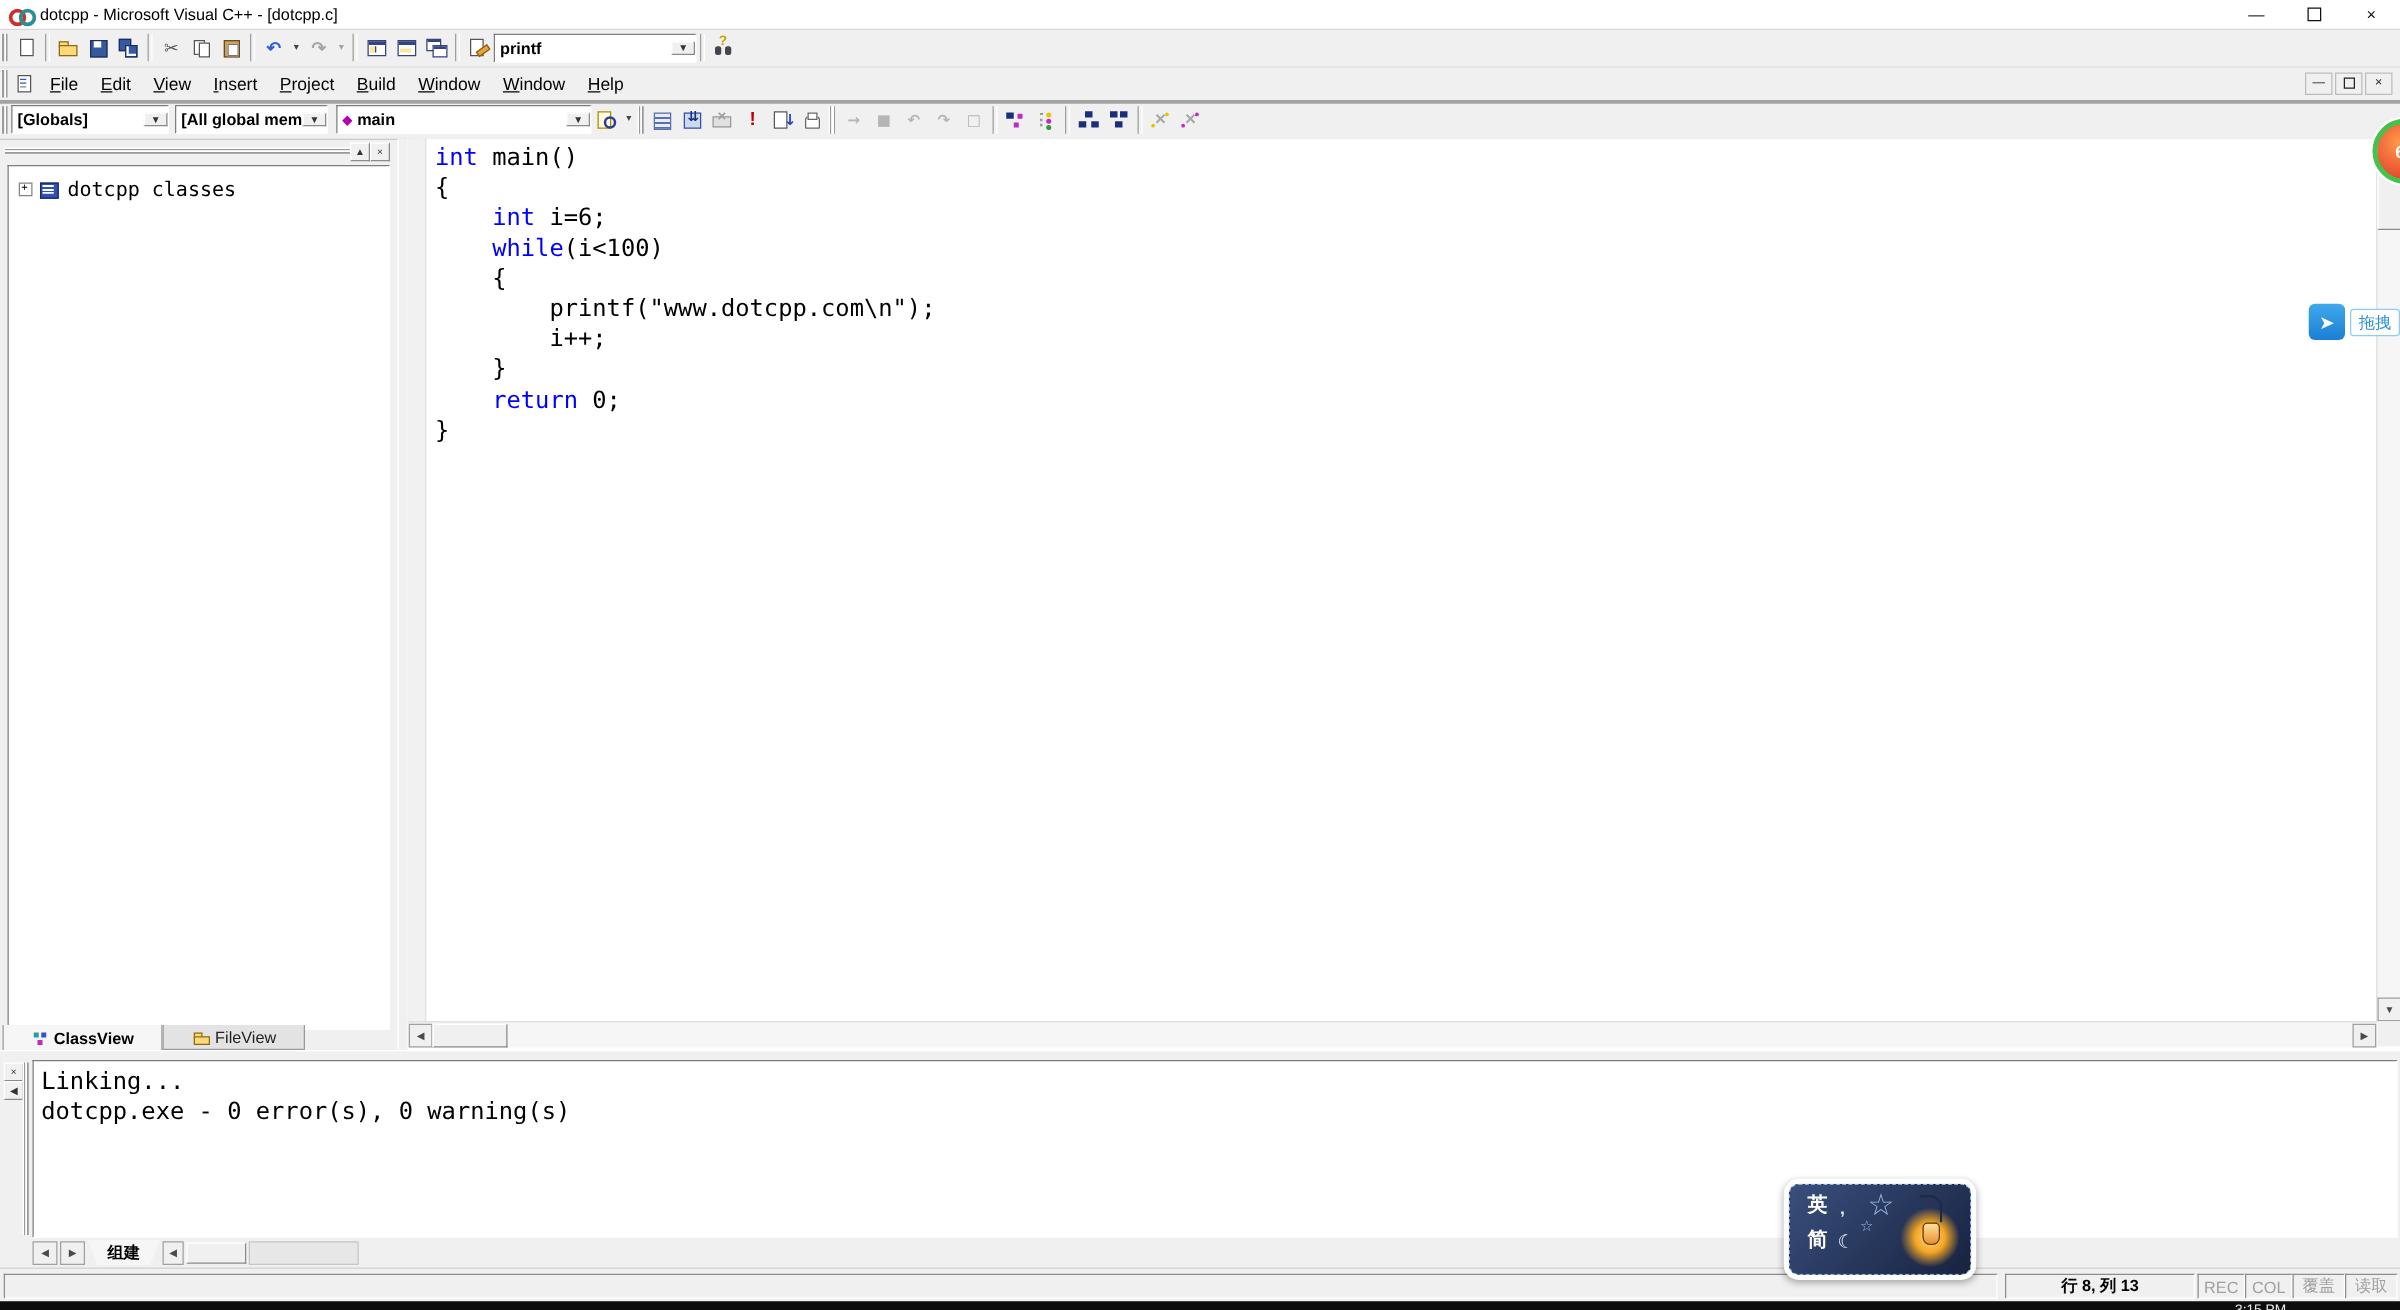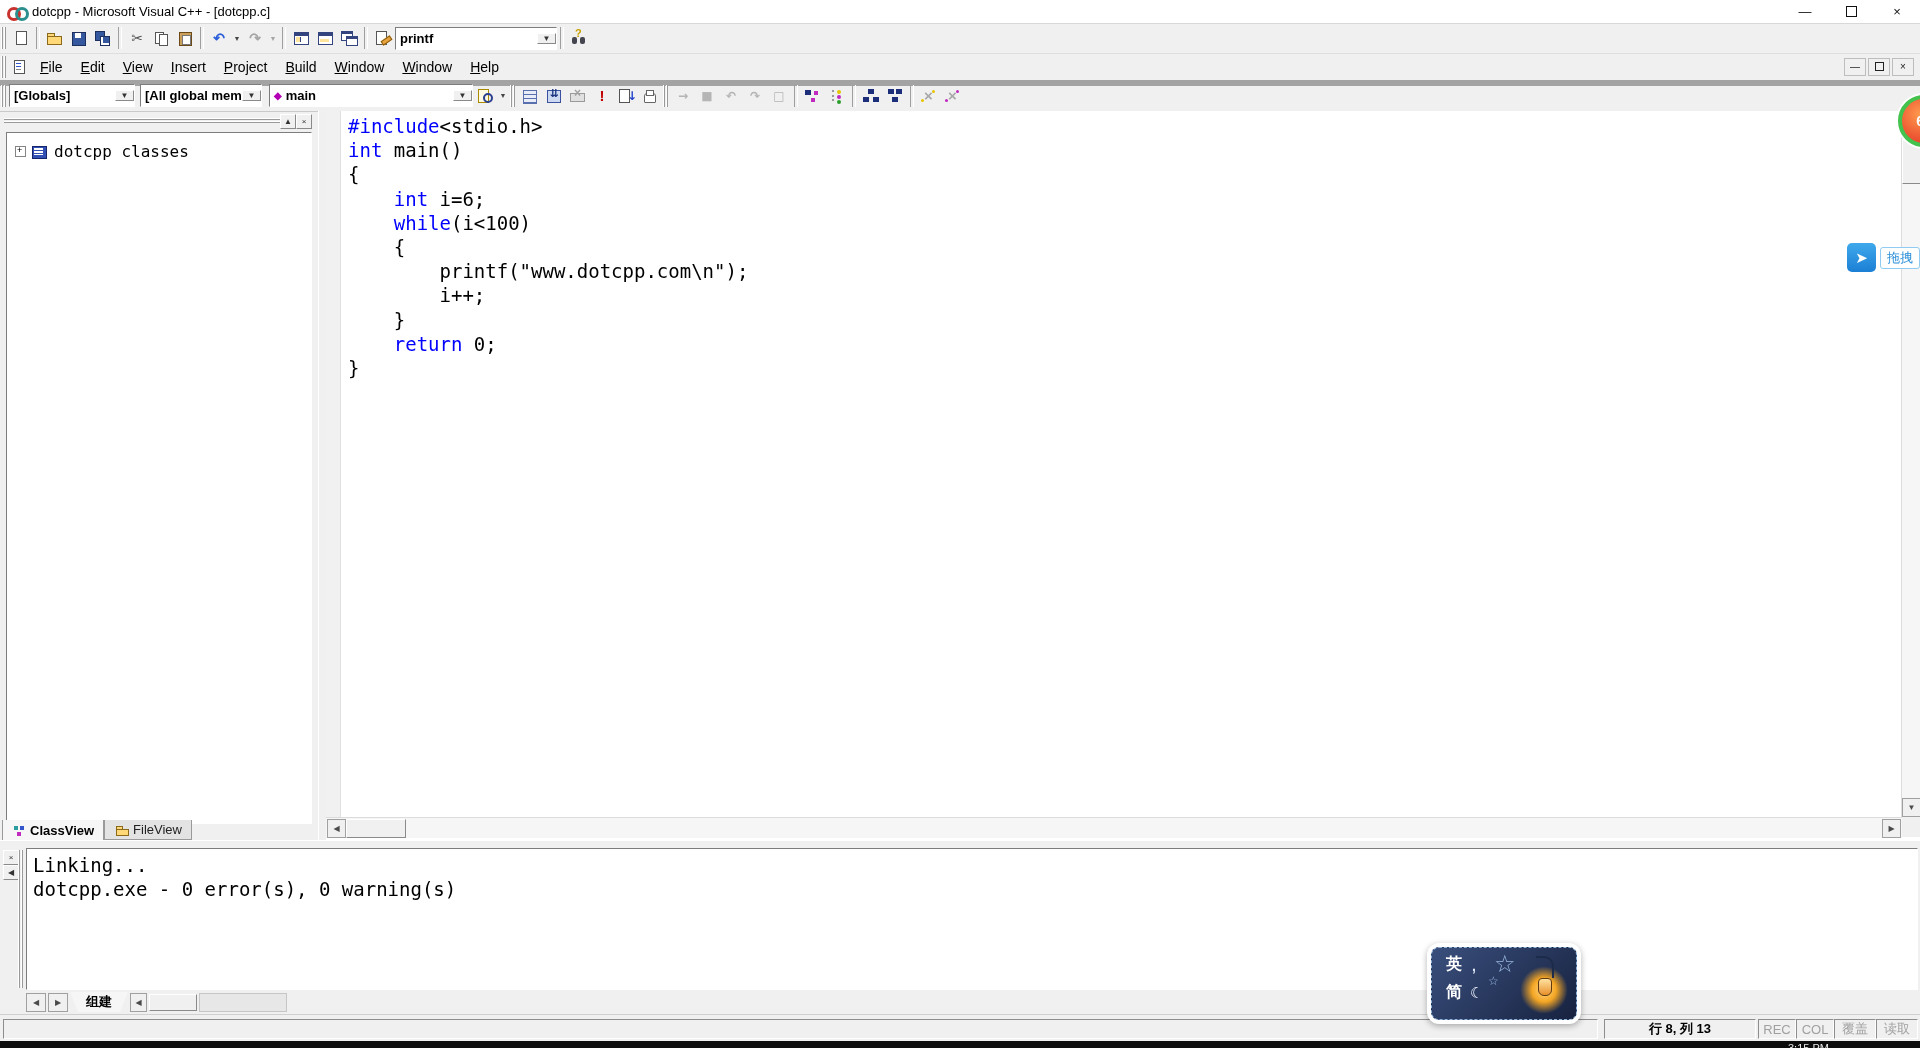--- a/index.html
+++ b/index.html
@@ -17,21 +17,21 @@
   #titlebar{left:0;top:0;width:1920px;height:23px;background:#fff;border-bottom:1px solid #d8d8d8;display:flex;align-items:center}
   #titlebar .title{font-size:13px;color:#000;margin-left:6px}
   .i-vc{width:20px;height:16px;position:relative;margin-left:6px}
   .i-vc::before,.i-vc::after{content:"";position:absolute;top:3px;width:8px;height:8px;border-radius:50%}
   .i-vc::before{left:1px;border:3px solid #c8322e}
   .i-vc::after{left:9px;border:3px solid #2b8f8f}
   .wbtn{width:46px;height:23px;display:flex;align-items:center;justify-content:center;color:#111;font-size:13px}
   .wbtn .sq{width:9px;height:9px;border:1px solid #111}
   
   #toolbar1{left:0;top:23px;width:1920px;height:30px;display:flex;align-items:center;border-bottom:1px solid #dedede}
-  #menubar{left:0;top:53px;width:1920px;height:27px;display:flex;align-items:center;border-bottom:6px solid #a3a3a3}
+  #menubar{left:0;top:53px;width:1920px;height:27px;display:flex;align-items:center;border-bottom:3px solid #a3a3a3}
   #wizardbar{left:0;top:80px;width:1920px;height:31px;display:flex;align-items:center;border-bottom:1px solid #c9c9c9}
   .tbtn{width:24px;height:24px;display:flex;align-items:center;justify-content:center;position:relative}
   .ddarrow{width:12px;height:24px;display:flex;align-items:center;justify-content:center;font-size:7px;color:#444}
   .menu-item{display:inline-block;padding:4px 9px;font-size:14px;color:#000}
   .menu-item::first-letter{text-decoration:underline}
   .combo{height:21px;display:flex;align-items:center;border:1px solid;border-color:#7d7d7d #fff #fff #7d7d7d;background:#fff}
   .combo .val{flex:1;overflow:hidden;white-space:nowrap;font:bold 13px "Liberation Sans",sans-serif;
               display:flex;align-items:center;padding:0 4px;color:#000}
   .combo .drop{width:17px;display:flex;align-items:center;justify-content:center;font-size:8px;color:#333;
                border:1px solid;border-color:#fff #8a8a8a #8a8a8a #fff;background:#f0f0f0}
@@ -99,21 +99,21 @@
   #workspace{left:0;top:111px;width:318px;height:729px}
   #ws-grip{position:absolute;left:4px;right:36px;top:7px}
   .tinybtn{position:absolute;top:3px;width:14px;height:13px;display:flex;align-items:center;justify-content:center;
            font-size:8px;color:#333;border:1px solid;border-color:#fff #8a8a8a #8a8a8a #fff;background:#f0f0f0}
   #ws-tree{position:absolute;left:6px;top:21px;width:304px;height:690px;overflow:hidden}
   .tree-item{display:flex;align-items:center;gap:5px;padding:9px 0 0 8px}
   .expander{width:9px;height:9px;background:#fff;border:1px solid #848484;position:relative;flex:none}
   .expander::before{content:"+";position:absolute;left:1px;top:-2px;font:9px "Liberation Sans",sans-serif;color:#000}
   .tree-label{font:16px "DejaVu Sans Mono",monospace;color:#000}
   #ws-tabs{position:absolute;left:2px;bottom:-2px;height:22px;display:flex;align-items:flex-start;gap:0}
-  .wtab{height:19px;display:flex;align-items:center;gap:4px;padding:0 9px;font-size:13px;color:#000;
+  .wtab{height:19px;display:flex;align-items:center;gap:4px;padding:0 22px;font-size:13px;color:#000;
         border:1px solid #9a9a9a;border-top:none;background:#f0f0f0}
   .wtab.sel{font-weight:bold;background:#f6f6f6;height:21px}
   .wtab:not(.sel){background:#e3e3e3;color:#222}
   
   #splitterV{left:318px;top:111px;width:8px;height:729px;background:#f0f0f0;
              border-left:1px solid #fff;border-right:1px solid #9a9a9a}
   #editor{left:326px;top:111px;width:1594px;height:729px;background:#fff}
   #ed-margin{position:absolute;left:0;top:0;width:14px;height:706px;background:#f1f1f1;border-right:1px solid #e0e0e0}
   #code{position:absolute;left:22px;top:3px;right:20px;height:700px;
         font:19px "DejaVu Sans Mono",monospace;color:#000;line-height:24.2px}
@@ -381,21 +381,20 @@
       <span>FileView</span>
     </div>
   </div>
 </div>
 
 <div class="abs" id="splitterV"></div>
 
 <div class="abs" id="editor">
   <div id="ed-margin"></div>
   <div id="code">
-      <div class="cl"><span class="kw">#include</span><span>&lt;stdio.h&gt;</span></div>
       <div class="cl"><span class="kw">int</span><span> main()</span></div>
       <div class="cl"><span>{</span></div>
       <div class="cl"><span>    </span><span class="kw">int</span><span> i=6;</span></div>
       <div class="cl"><span>    </span><span class="kw">while</span><span>(i&lt;100)</span></div>
       <div class="cl"><span>    {</span></div>
       <div class="cl"><span>        printf("www.dotcpp.com\n");</span></div>
       <div class="cl"><span>        i++;</span></div>
       <div class="cl"><span>    }</span></div>
       <div class="cl"><span>    </span><span class="kw">return</span><span> 0;</span></div>
       <div class="cl"><span>}</span></div>

